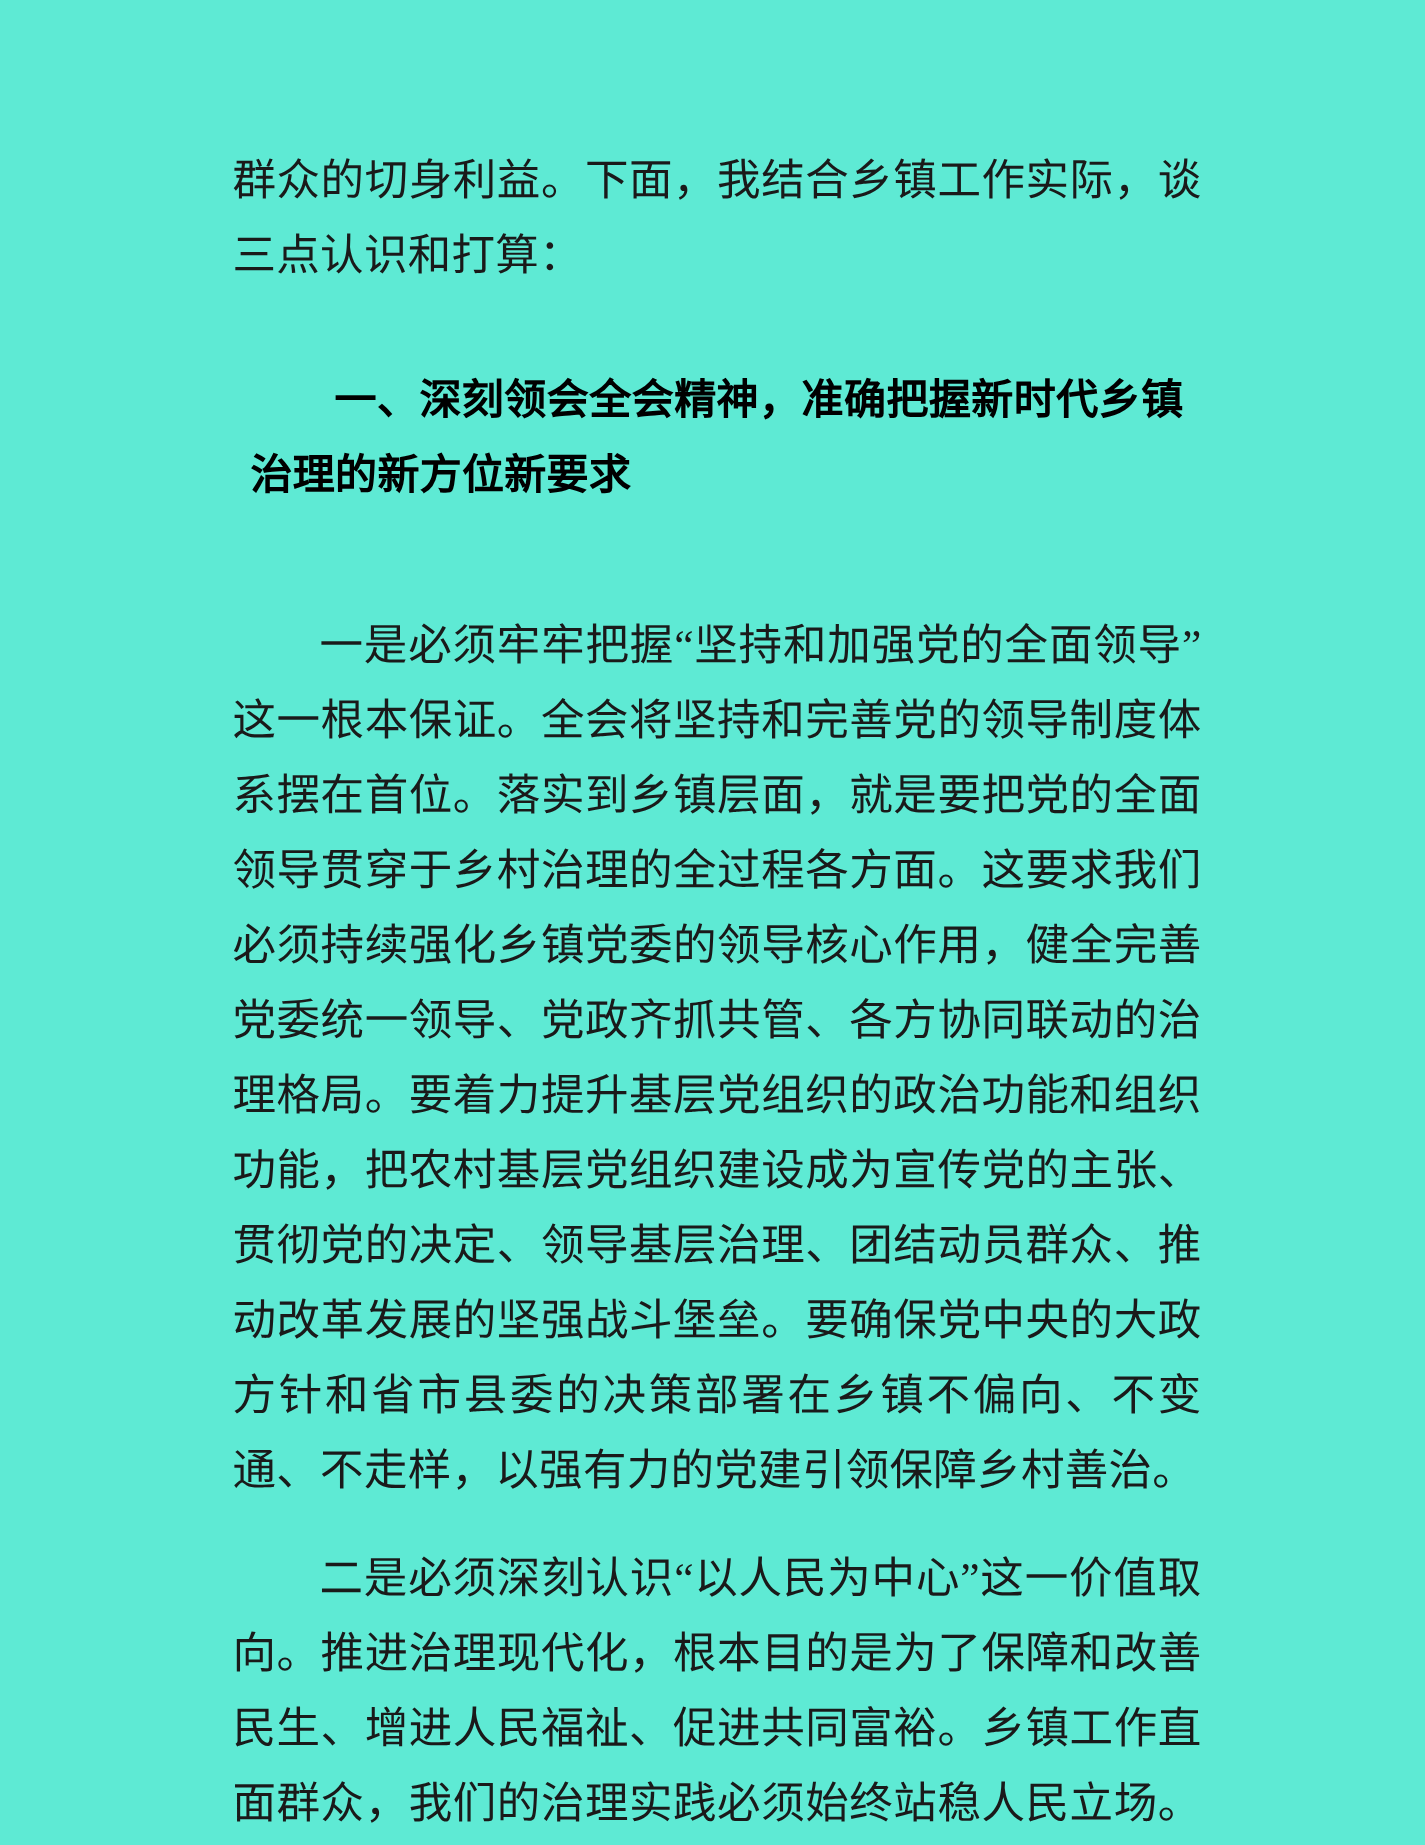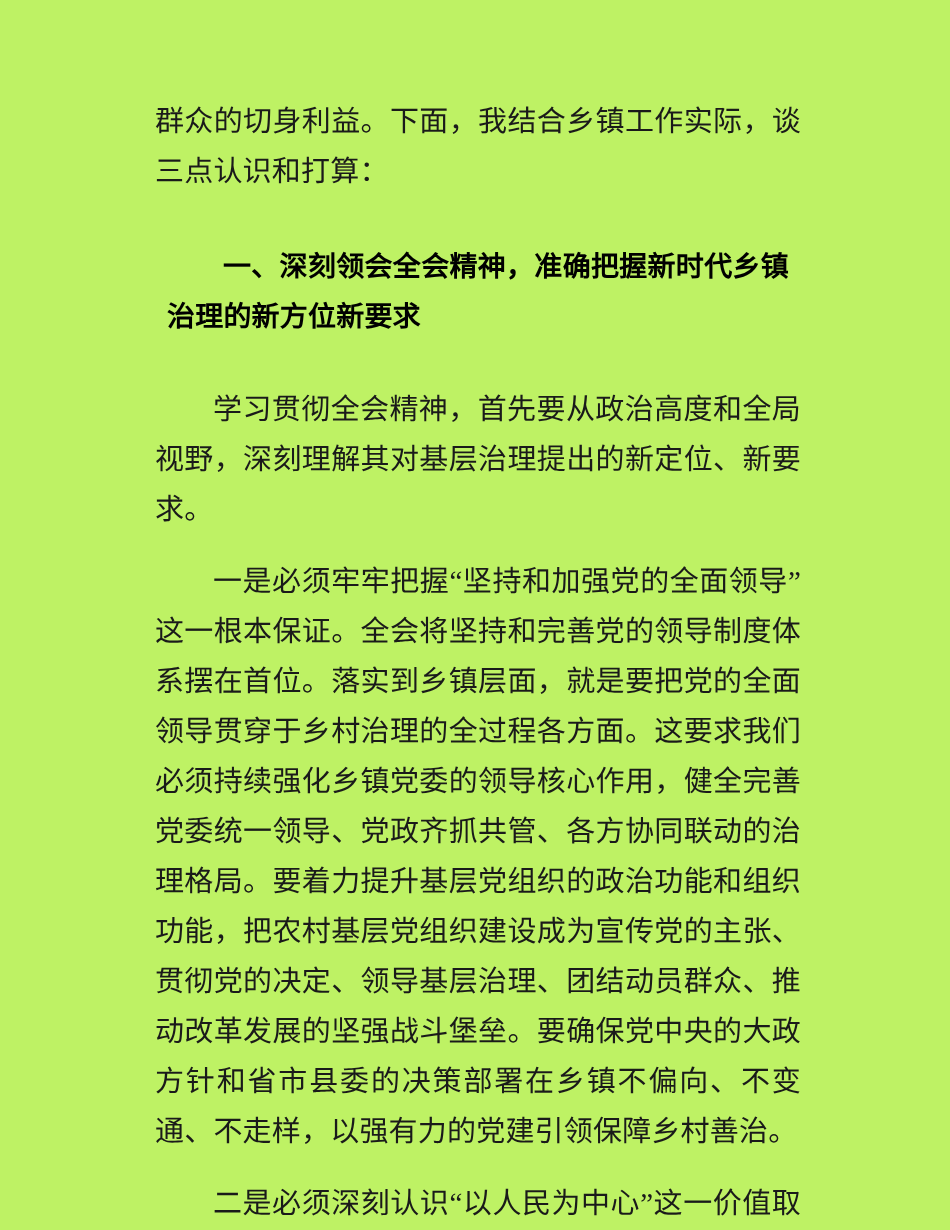--- a/index.html
+++ b/index.html
@@ -11,21 +11,21 @@
 
   body {
     font-family: "Liberation Serif", "DejaVu Serif", serif;
     -webkit-font-smoothing: antialiased;
   }
 
   #page {
     position: relative;
     width: 950px;
     height: 1230px;
-    background: #bef264;
+    background: #5eead4;
     margin: 0 auto;
     overflow: hidden;
     box-sizing: border-box;
   }
 
   #content {
     position: absolute;
     left: 155px;
     top: 96px;
     width: 646px;
@@ -77,21 +77,20 @@
   <div id="content">
 
     <p class="para no-indent">群众的切身利益。下面，我结合乡镇工作实际，谈三点认识和打算：</p>
 
     <div class="gap-lg"></div>
 
     <h2 class="heading">一、深刻领会全会精神，准确把握新时代乡镇治理的新方位新要求</h2>
 
     <div class="gap-md"></div>
 
-    <p class="para">学习贯彻全会精神，首先要从政治高度和全局视野，深刻理解其对基层治理提出的新定位、新要求。</p>
 
     <div class="gap-sm"></div>
 
     <p class="para">一是必须牢牢把握“坚持和加强党的全面领导”这一根本保证。全会将坚持和完善党的领导制度体系摆在首位。落实到乡镇层面，就是要把党的全面领导贯穿于乡村治理的全过程各方面。这要求我们必须持续强化乡镇党委的领导核心作用，健全完善党委统一领导、党政齐抓共管、各方协同联动的治理格局。要着力提升基层党组织的政治功能和组织功能，把农村基层党组织建设成为宣传党的主张、贯彻党的决定、领导基层治理、团结动员群众、推动改革发展的坚强战斗堡垒。要确保党中央的大政方针和省市县委的决策部署在乡镇不偏向、不变通、不走样，以强有力的党建引领保障乡村善治。</p>
 
     <div class="gap-sm"></div>
 
     <p class="para">二是必须深刻认识“以人民为中心”这一价值取向。推进治理现代化，根本目的是为了保障和改善民生、增进人民福祉、促进共同富裕。乡镇工作直面群众，我们的治理实践必须始终站稳人民立场。要健全党组织领导的自治、法治、德治相结合的乡村治理体系，完善基层民主制度，</p>
 
   </div>

